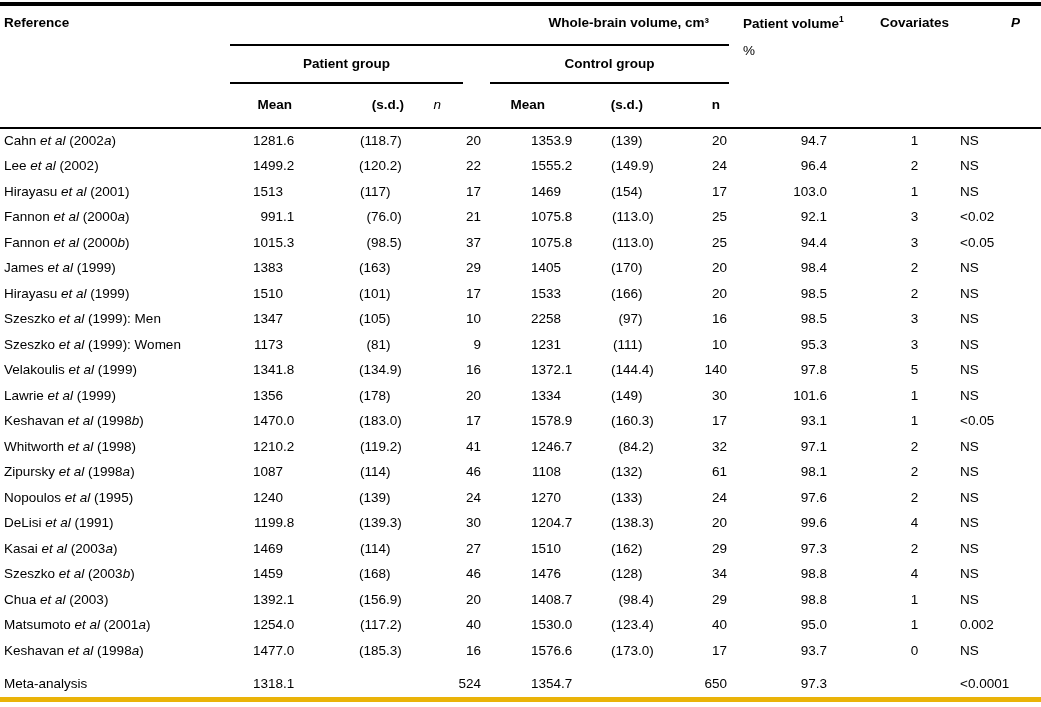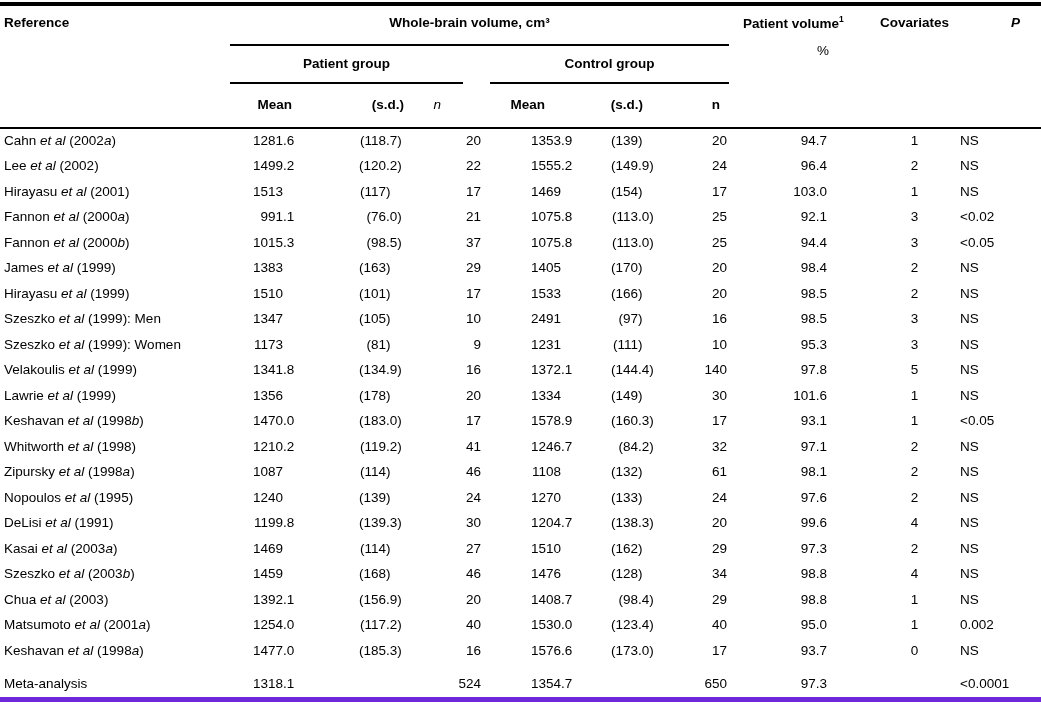--- a/index.html
+++ b/index.html
@@ -1,28 +1,28 @@
 <!DOCTYPE html>
 <html><head>
 <meta charset="utf-8">
 <style>
   html,body { margin:0; padding:0; background:#fff; }
   body { width:1041px; height:707px; overflow:hidden; color:#000;
          font-family:"Liberation Sans", sans-serif; }
   table { width:1041px; border-collapse:collapse; table-layout:fixed;
-          margin-top:2px; border-top:4px solid #000; border-bottom:5px solid #6d28d9; }
+          margin-top:2px; border-top:4px solid #000; border-bottom:5px solid #eab308; }
   th, td { padding:0; white-space:nowrap; font-size:13.5px; font-weight:400; line-height:1.15; }
   thead th { font-weight:700; }
   thead tr.r1 { height:41px; }
   thead tr.r2 { height:38px; }
   thead tr.r3 { height:44px; }
   .th-ref  { vertical-align:top; text-align:left; padding:9px 0 0 4px; }
-  .th-wbv  { vertical-align:top; padding-top:9px; text-align:center; padding-right:20px;
+  .th-wbv  { vertical-align:top; padding-top:9px; text-align:right; padding-right:20px;
              border-bottom:2px solid #000; }
-  .th-pv   { vertical-align:top; padding-top:9px; text-align:right; padding-left:14px; }
+  .th-pv   { vertical-align:top; padding-top:9px; text-align:left; padding-left:14px; }
   .pv-line2{ margin-top:12px; font-weight:400; }
   sup { font-size:8.5px; }
   .th-cov  { vertical-align:top; padding-top:9px; text-align:center; padding-left:40px; }
   .th-p    { vertical-align:top; padding-top:9px; text-align:right; padding-right:21px; font-style:italic; }
   .th-pg .spanner, .th-cg .spanner { height:36px; border-bottom:2px solid #000;
              display:flex; align-items:center; justify-content:center; font-weight:700;text-align:right; }
   .th-pg .spanner { margin-right:20px; }
   .th-cg .spanner { margin-left:7px; }
   tr.r3 th { vertical-align:middle; text-align:right; padding-bottom:2px; }
   .th-pmean { padding-right:13px; }
@@ -177,21 +177,21 @@
     <td class="num c-cn">20</td>
     <td class="num c-vol">98.5</td>
     <td class="c-cov">2</td>
     <td class="c-p">NS</td>
   </tr>
         <tr>
     <td class="c-ref"><span class="au">Szeszko</span> <span class="etal">et al</span> <span class="yr"><span class="y1">(1999</span><span class="ysuf"></span><span class="y2">): Men</span></span></td>
     <td class="num c-pmean"><span class="ip">1347</span><span class="dp"></span></td>
     <td class="num c-psd"><span class="ip">(105</span><span class="dp">)</span></td>
     <td class="num c-pn">10</td>
-    <td class="num c-cmean"><span class="ip">2491</span><span class="dp"></span></td>
+    <td class="num c-cmean"><span class="ip">2258</span><span class="dp"></span></td>
     <td class="num c-csd"><span class="ip">(97</span><span class="dp">)</span></td>
     <td class="num c-cn">16</td>
     <td class="num c-vol">98.5</td>
     <td class="c-cov">3</td>
     <td class="c-p">NS</td>
   </tr>
         <tr>
     <td class="c-ref"><span class="au">Szeszko</span> <span class="etal">et al</span> <span class="yr"><span class="y1">(1999</span><span class="ysuf"></span><span class="y2">): Women</span></span></td>
     <td class="num c-pmean"><span class="ip">1173</span><span class="dp"></span></td>
     <td class="num c-psd"><span class="ip">(81</span><span class="dp">)</span></td>

